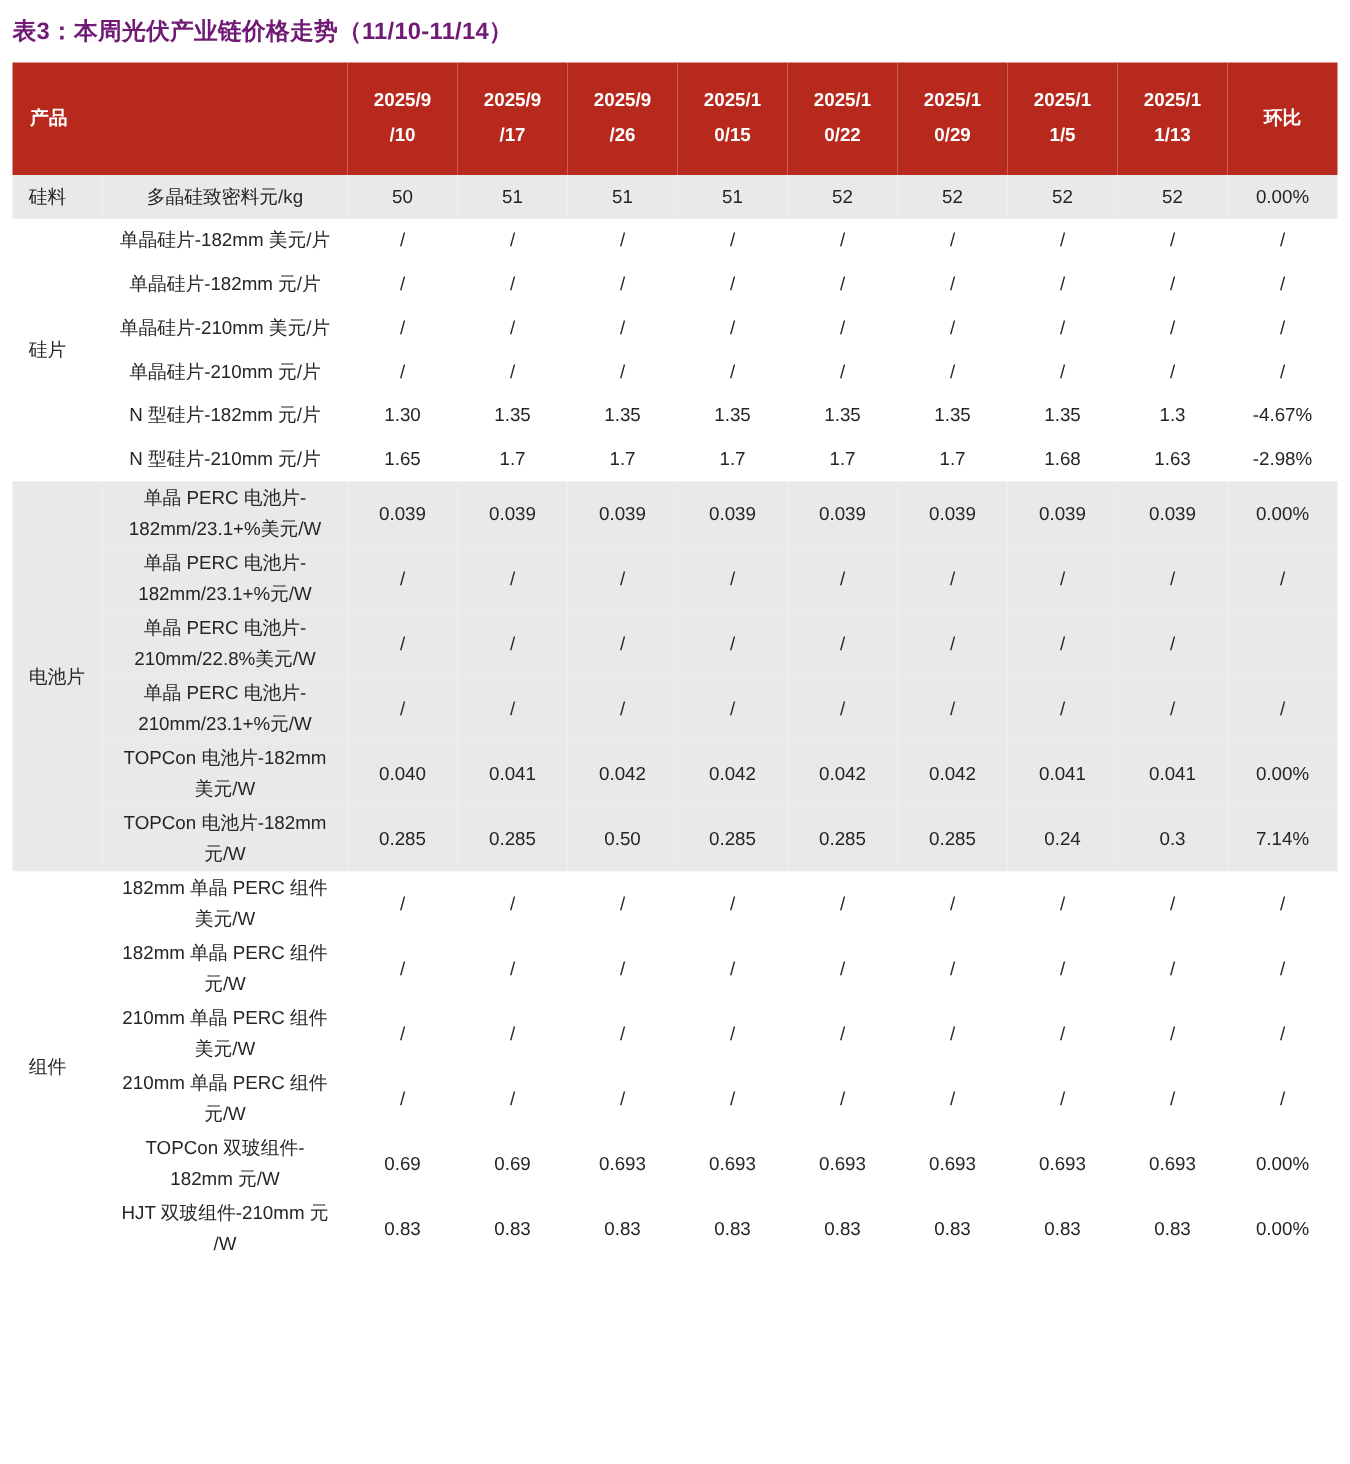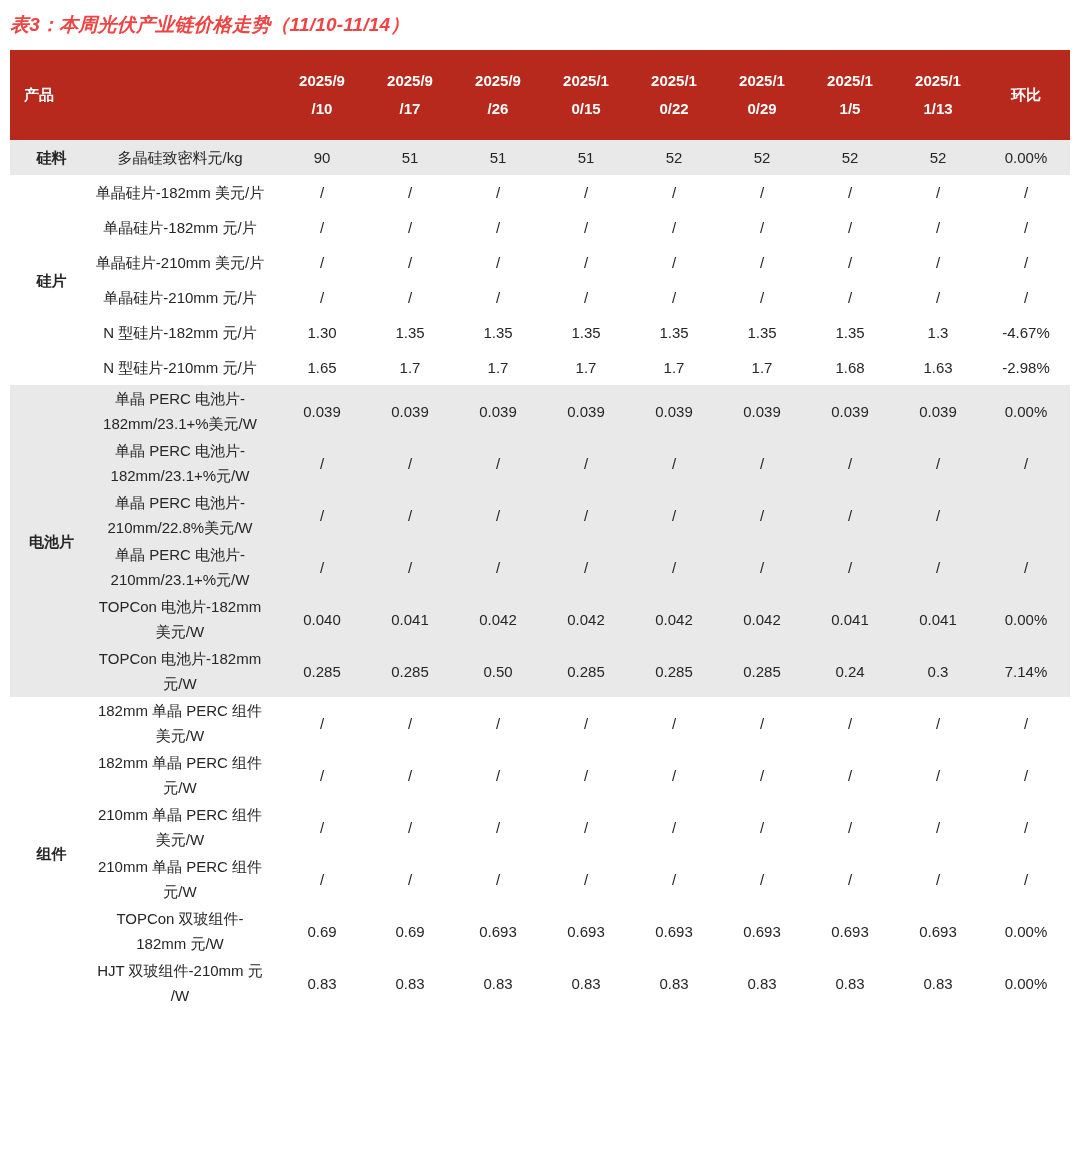--- a/index.html
+++ b/index.html
@@ -11,24 +11,23 @@
   body{
     width:1080px;
     font-family:"Liberation Sans","DejaVu Sans",sans-serif;
     color:#262626;
     -webkit-font-smoothing:antialiased;
   }
   .page{padding:4px 10px 0 10px;}
   .title{
     font-size:19px;
     font-weight:bold;
-    color:#ef4444;
+    color:#701a75;
     padding:8px 0 12px 0;
     letter-spacing:0.2px;
-    font-style:italic;
   }
   table{
     border-collapse:collapse;
     border-spacing:0;
     table-layout:fixed;
     width:1060px;
   }
   th,td{vertical-align:middle;}
   thead th{
     background:var(--header-bg,#B7281D);
@@ -47,23 +46,22 @@
   }
   tbody td, tbody th{
     font-size:15px;
     font-weight:normal;
     text-align:center;
     line-height:25px;
     padding:5px 2px;
     color:#262626;
   }
   tbody th.cat{
-    text-align:center;
+    text-align:left;
     padding-left:13px;
-    font-weight:bold;
   }
   tbody td.label{
     white-space:pre-line;
     padding:1px 4px;
   }
   tr.shaded td, tr.shaded th{
     background:var(--shade,#E9E9E9);
   }
 </style>
 </head>
@@ -104,21 +102,21 @@
 1/5</th>
           <th>2025/1
 1/13</th>
           <th>环比</th>
         </tr>
       </thead>
       <tbody>
         <tr class="shaded">
           <th class="cat" rowspan="1">硅料</th>
           <td class="label">多晶硅致密料元/kg</td>
-          <td>90</td>
+          <td>50</td>
           <td>51</td>
           <td>51</td>
           <td>51</td>
           <td>52</td>
           <td>52</td>
           <td>52</td>
           <td>52</td>
           <td>0.00%</td>
         </tr>
         <tr>

